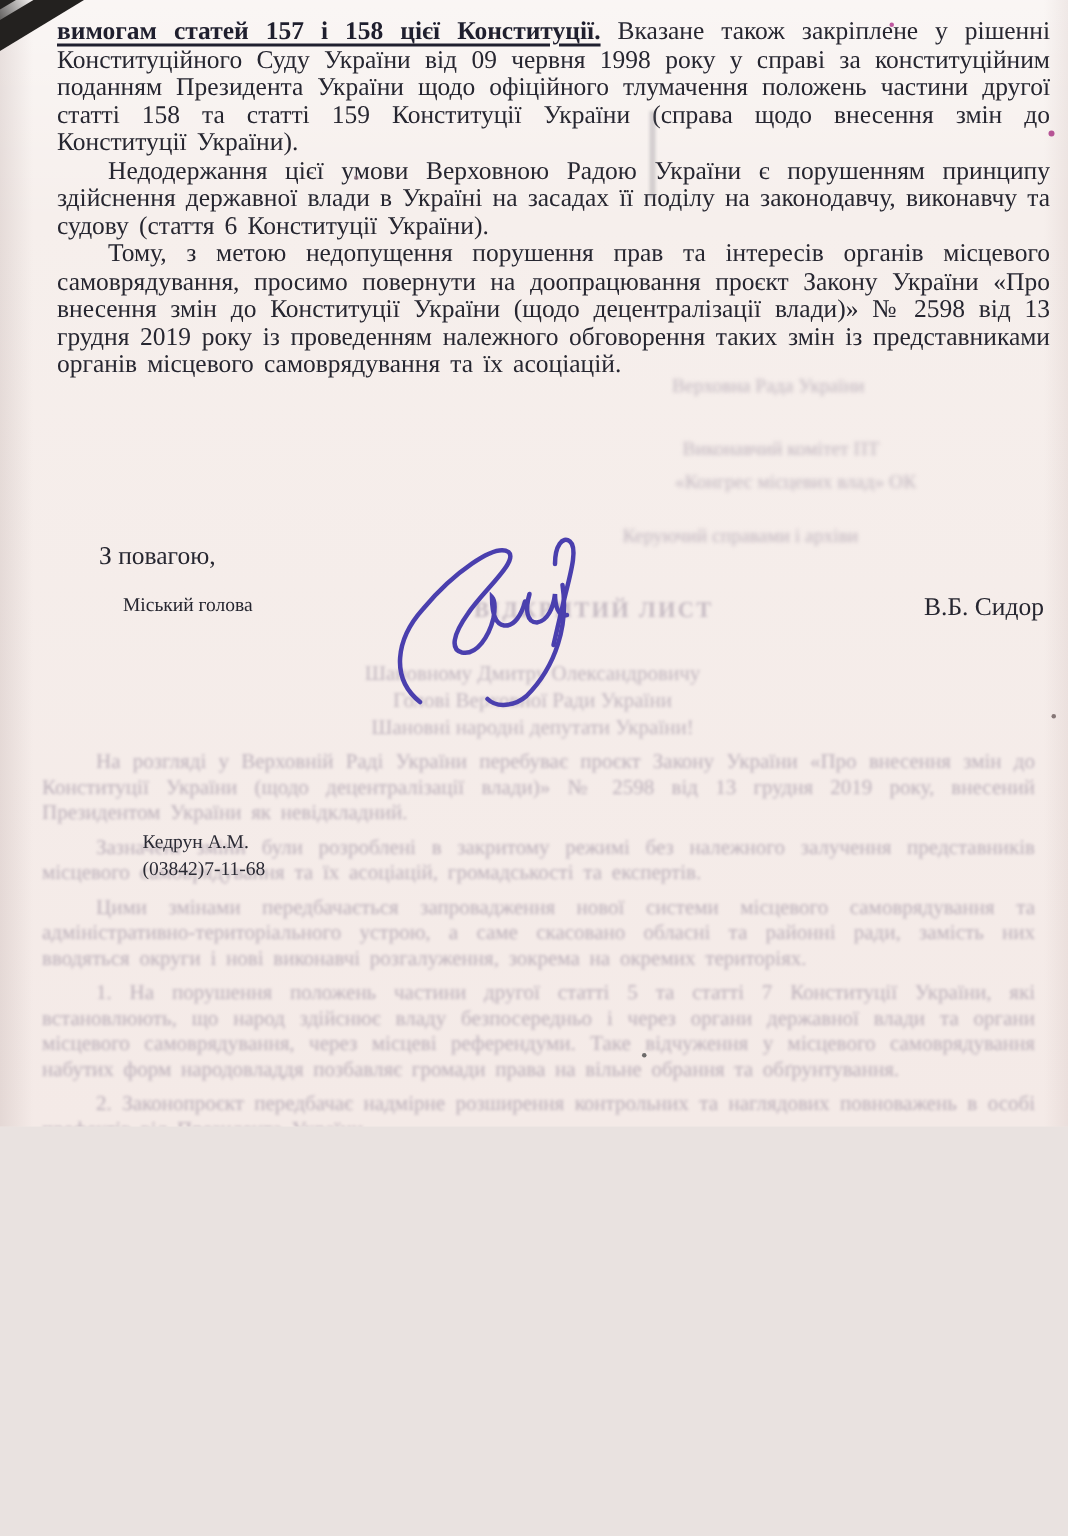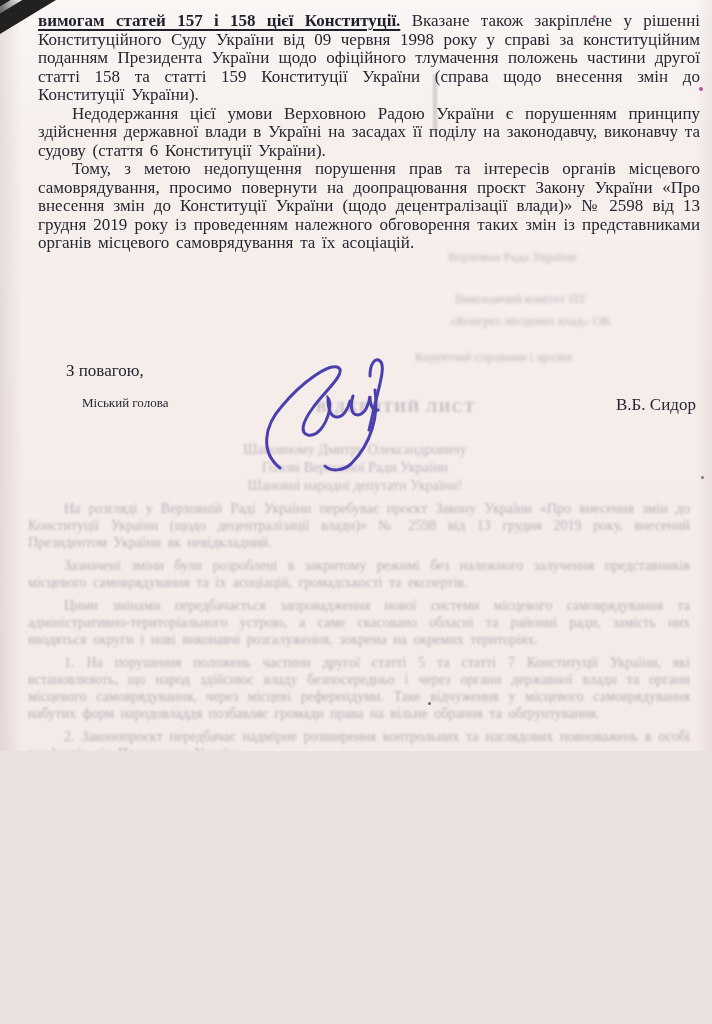--- a/index.html
+++ b/index.html
@@ -121,20 +121,24 @@
 
   <svg class="signature-svg" width="158" height="122" viewBox="0 0 158 122">
     <g fill="none" stroke="#4a3fae" stroke-width="3" stroke-linecap="round">
       <path d="M22 114 C2 98 6 72 24 52 C44 28 72 8 81 14 C88 20 64 40 54 55 C44 69 42 79 50 81 C60 83 68 70 71 58 C72 52 72 46 70 44 C70 52 71 62 78 63 C85 64 90 55 92 47"></path>
       <path d="M95 42 C92 52 93 61 100 61 C107 60 111 51 112 42 C112 50 114 57 120 56"></path>
       <path d="M112 22 C112 10 117 3 122 7 C127 11 123 26 119 42 C115 58 113 68 111 76"></path>
       <path d="M117 36 C121 62 113 90 93 110 C85 117 73 118 67 112"></path>
     </g>
   </svg>
 
+  <div class="contact">
+    <div>Кедрун А.М.</div>
+    <div>(03842)7-11-68</div>
+  </div>
 
   <div class="smudge"></div>
   <div class="corner-fold"></div>
   <div class="corner-shine" style="position: absolute; z-index: 7; left: -6px; top: 10px; width: 64px; height: 6px; background: linear-gradient(90deg, rgba(255, 255, 255, 0.2), rgb(243, 240, 239) 45%, rgba(255, 255, 255, 0.25)); transform: rotate(-31deg); border-radius: 4px;"></div>
 <div class="speck" style="left: 593px; top: 15px; height: 3px; width: 3px; background: rgb(176, 48, 138);"></div>
     <div class="speck" style="left: 699px; top: 87px; height: 4px; width: 4px; background: rgb(166, 45, 128);"></div>
     <div class="speck" style="left: 236px; top: 117px; height: 3px; width: 3px; background: rgb(138, 111, 128);"></div>
     <div class="speck" style="left: 18px; top: 752px; height: 4px; width: 4px; background: rgb(58, 58, 58);"></div>
     <div class="speck" style="left: 9px; top: 821px; height: 4px; width: 4px; background: rgb(74, 64, 64);"></div>
     <div class="speck" style="left: 428px; top: 702px; height: 3px; width: 3px; background: rgb(74, 74, 74);"></div>

